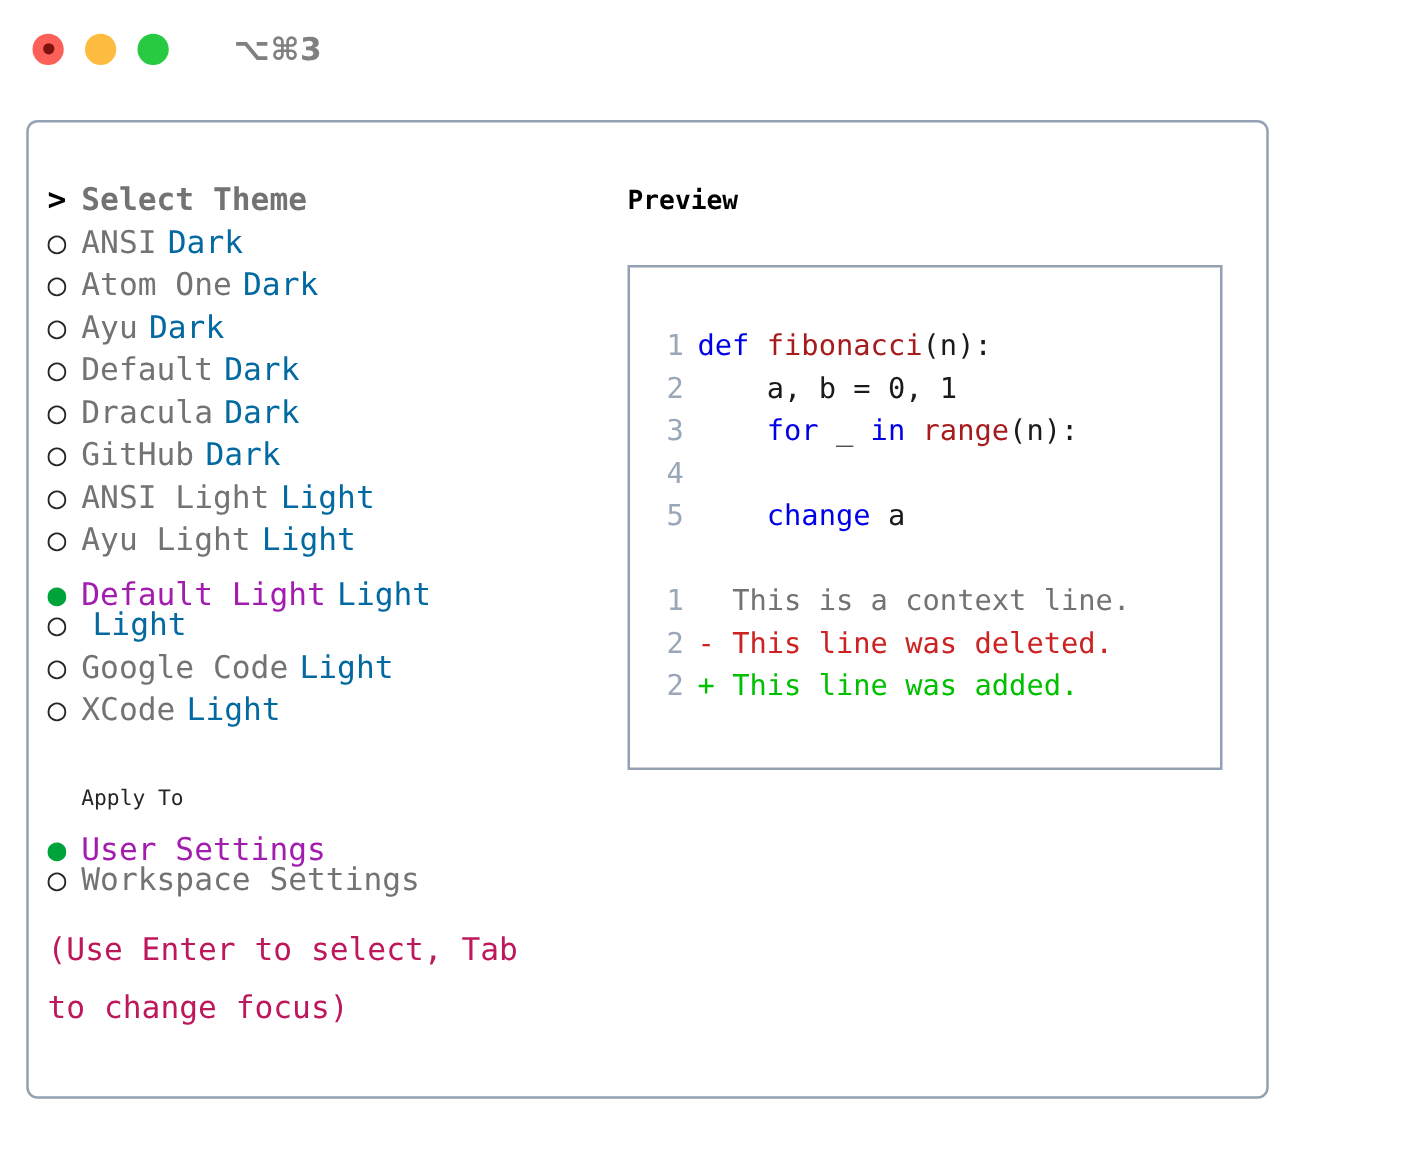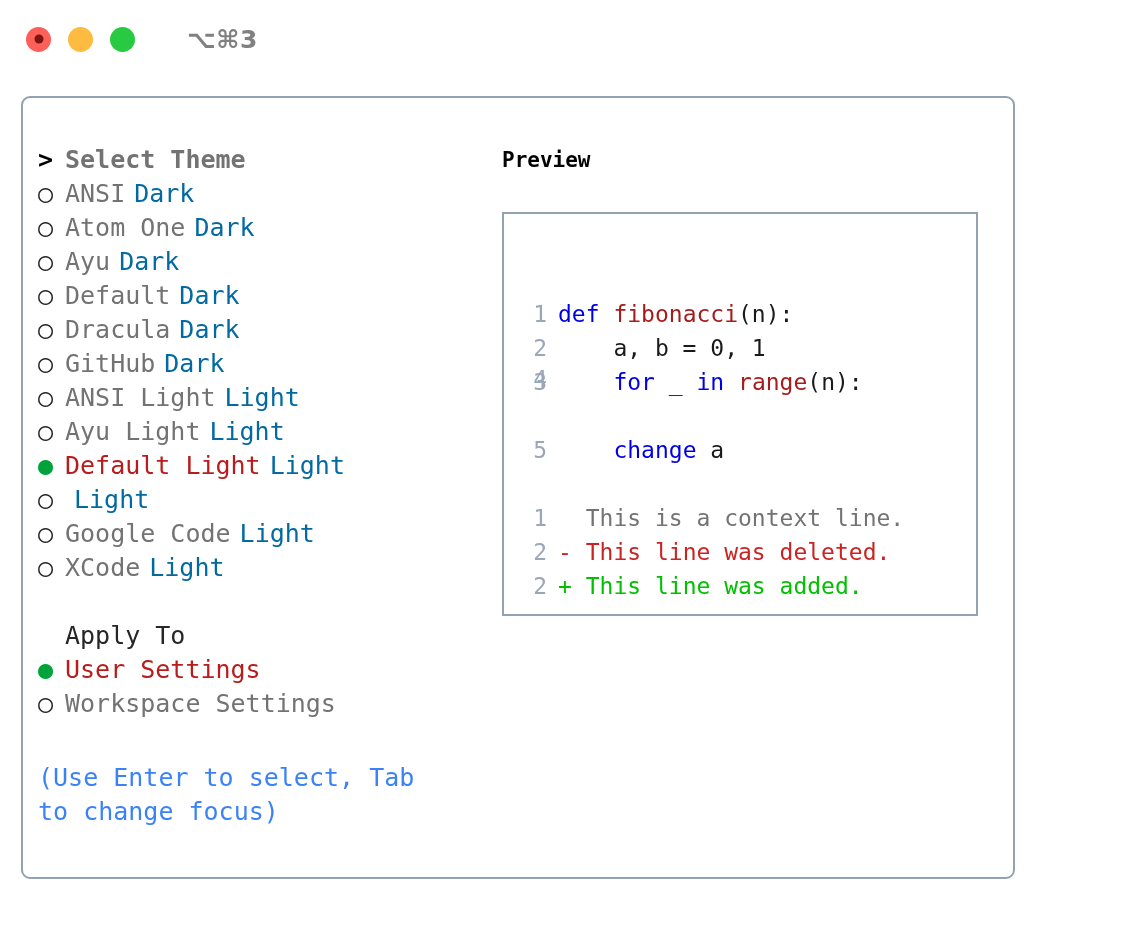--- a/index.html
+++ b/index.html
@@ -118,44 +118,44 @@
   .marker.dot-on {
     color: #00a33a;
   }
   .header-row {
     font-weight: 700;
     color: #000000;
   }
   .header-row .marker { font-weight: 700; color: #000000; }
 
   .row .label { color: #737373; }
-  .row.selected .label { color: #b91c1c; }
+  .row.selected .label { color: #a21caf; margin-top: 10px; }
   .row .variant {
     color: #0369a1;
     margin-left: 9px;
   }
 
   .spacer-row { height: 34px; }
 
   .section-title {
     display: flex;
     align-items: baseline;
     height: 34px;
-    font-size: 25px;
+    font-size: 17px;
     line-height: 34px;
     color: #262626;
     white-space: pre;
   }
   .section-title .marker { color: transparent; }
 
   .hint {
-    margin-top: 40px;
-    font-size: 25px;
-    line-height: 34px;
-    color: #3b82f6;
+    margin-top: 16px;
+    font-size: 25px;
+    line-height: 46px;
+    color: #be185d;
     width: 400px;
     white-space: normal;
     word-spacing: 0px;
   }
 
   
   .right-pane {
     position: absolute;
     left: 479px;
     top: 45px;
@@ -187,21 +187,21 @@
     white-space: pre;
     padding-left: 17px;
   }
   .lineno {
     flex: 0 0 26px;
     text-align: right;
     color: #9aa7b8;
     margin-right: 11px;
     font-size: 23px;
   }
-  .code-text { white-space: pre; margin-top: 37px; }
+  .code-text { white-space: pre; }
 
   .tok-kw  { color: #0000e6; }
   .tok-fn  { color: #a61b1b; }
   .tok-pl  { color: #1a1a1a; }
 
   .blank-line { height: 34px; }
 
   .diff-ctx { color: #737373; }
   .diff-del { color: #cc2222; }
   .diff-add { color: #00c000; }

